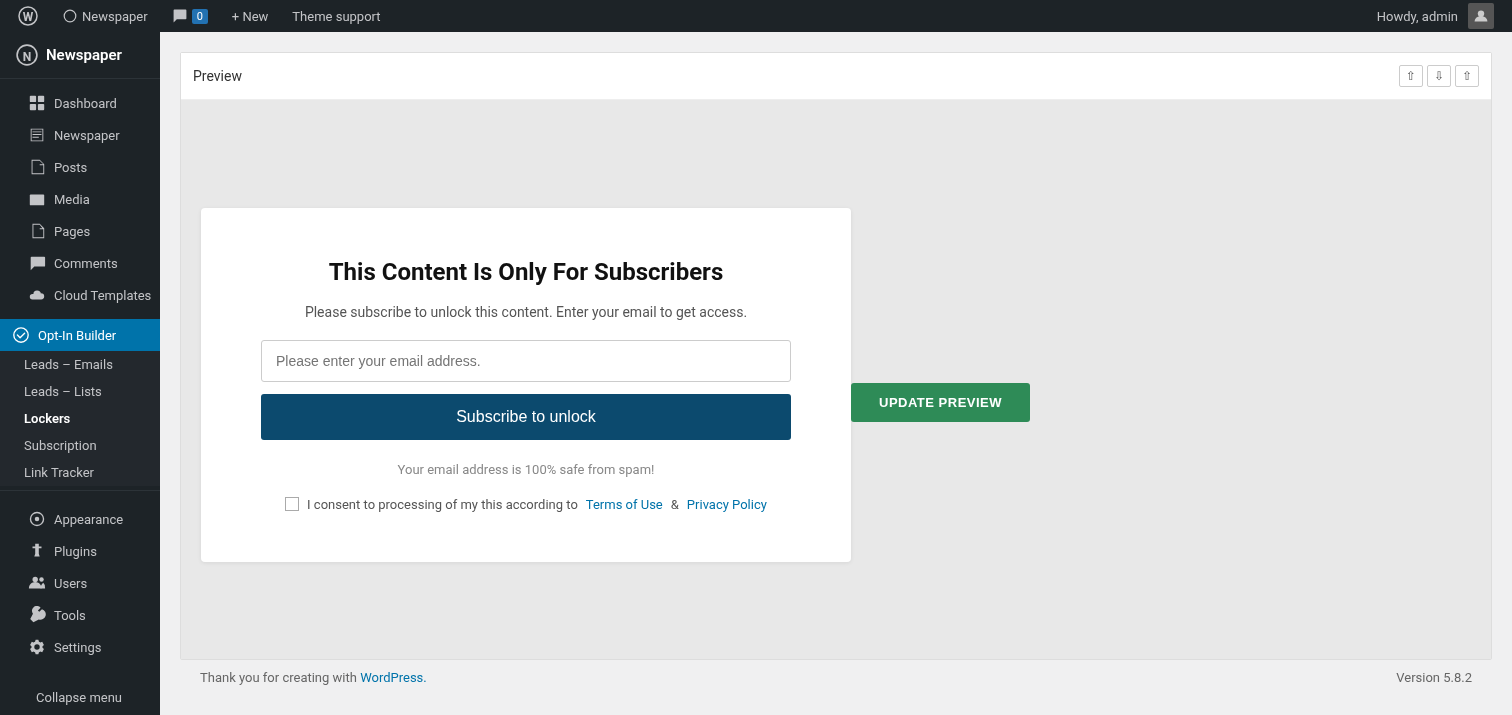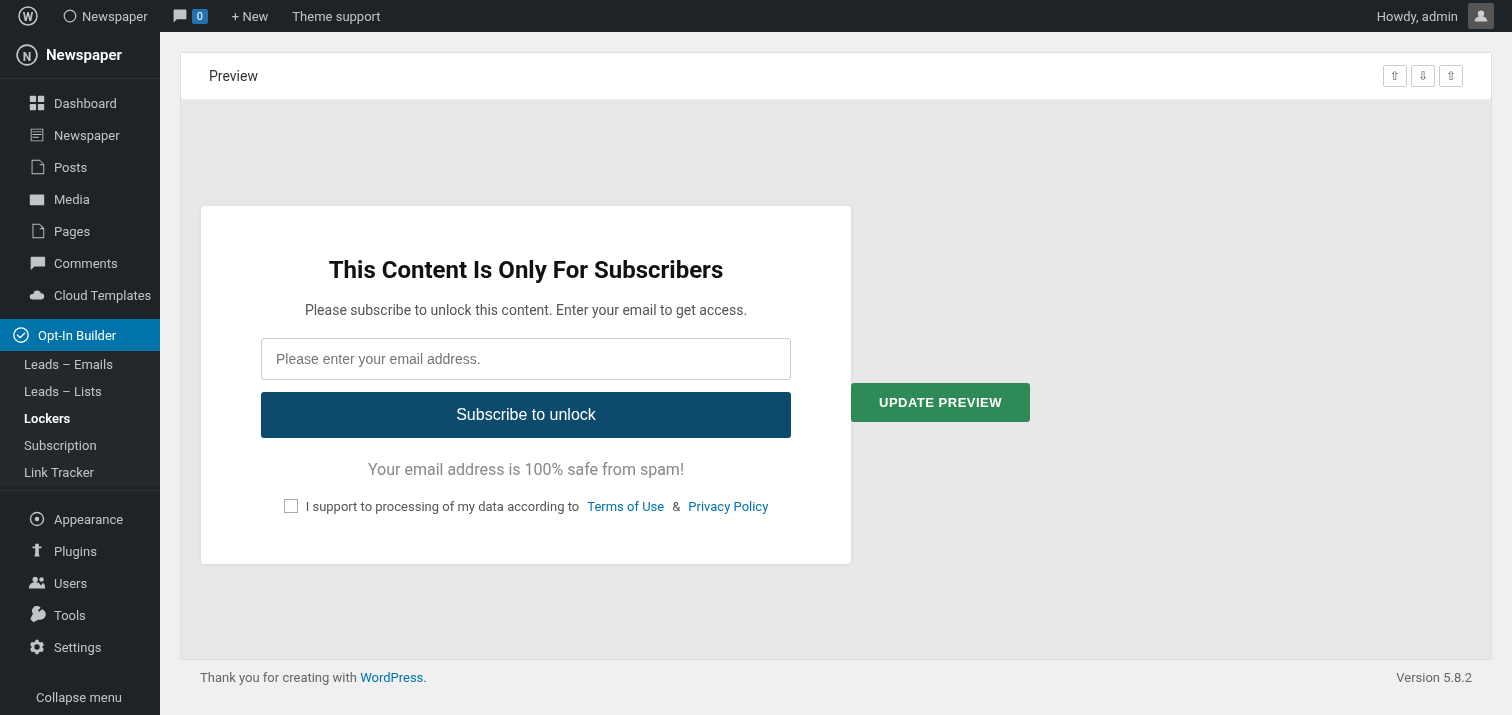--- a/index.html
+++ b/index.html
@@ -119,21 +119,21 @@
       border: 1px solid #ddd;
       border-radius: 2px;
       flex: 1;
       display: flex;
       flex-direction: column;
     }
     .preview-header {
       display: flex;
       align-items: center;
       justify-content: space-between;
-      padding: 12px 28px;
+      padding: 12px 12px;
       border-bottom: 1px solid #eee;
       background: #fff;
     }
     .preview-title { font-size: 14px; color: #333; font-weight: 400; }
     .preview-controls { display: flex; gap: 4px; }
     .preview-ctrl-btn {
       background: none;
       border: 1px solid #ccc;
       padding: 3px 6px;
       cursor: pointer;
@@ -190,21 +190,21 @@
       background: #0c4a6e;
       color: #fff;
       border: none;
       border-radius: 3px;
       padding: 14px;
       font-size: 16px;
       cursor: pointer;
       margin-bottom: 10px;
     }
     .spam-note {
-      font-size: 16px;
+      font-size: 13px;
       color: #888;
       margin-bottom: 20px;
       margin-top: 12px;
     }
     .consent-row {
       display: flex;
       align-items: center;
       gap: 8px;
       justify-content: center;
       font-size: 13px;
@@ -455,21 +455,21 @@
       </div>
       <div class="preview-body">
         <div class="subscriber-card">
           <h2>This Content Is Only For Subscribers</h2>
           <p class="desc">Please subscribe to unlock this content. Enter your email to get access.</p>
           <input class="email-input" type="email" placeholder="Please enter your email address." style="">
           <button class="subscribe-btn">Subscribe to unlock</button>
           <p class="spam-note">Your email address is 100% safe from spam!</p>
           <div class="consent-row">
             <div class="consent-checkbox"></div>
-            <span>I support to processing of my data according to</span>
+            <span>I consent to processing of my this according to</span>
             <a href="#">Terms of Use</a>
             <span>&amp;</span>
             <a href="#">Privacy Policy</a>
           </div>
         </div>
 
         <div class="update-preview-wrap">
           <button class="update-preview-btn">UPDATE PREVIEW</button>
         </div>
       </div>

